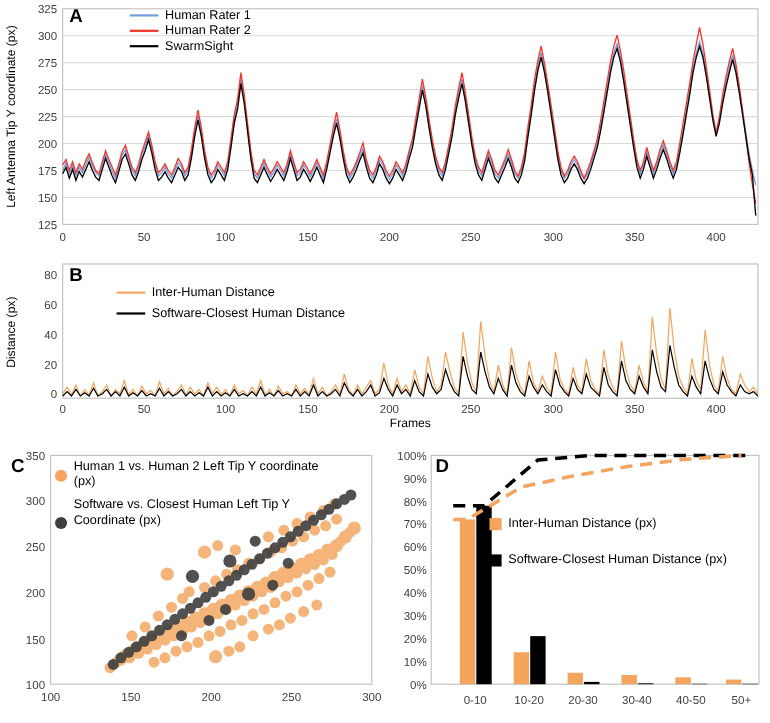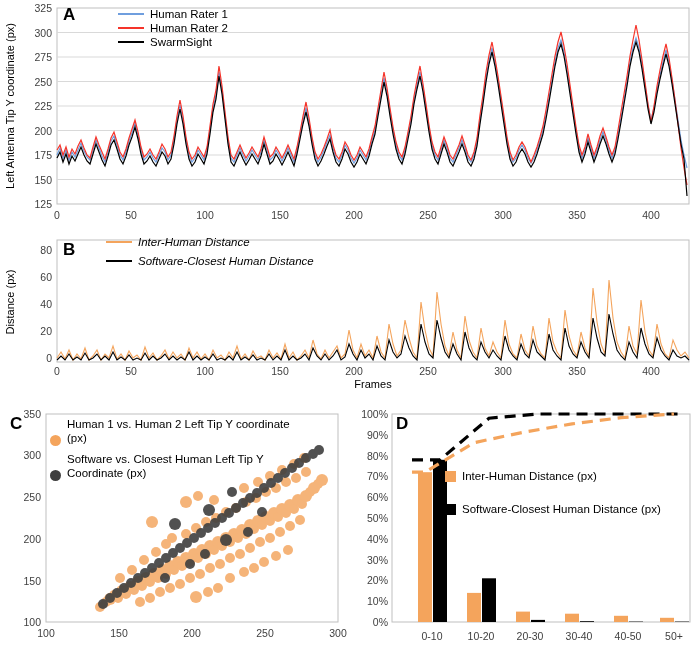--- a/index.html
+++ b/index.html
@@ -112,21 +112,21 @@
       <text x="651" y="143">400</text>
     </g>
     <text class="axis-title" x="14" y="70" text-anchor="middle" transform="rotate(-90 14 70)">Distance (px)</text>
     <text class="axis-title" x="373" y="156" text-anchor="middle">Frames</text>
 
     <polyline fill="none" stroke="#f4a45c" stroke-width="1.1" points="57,126 61,120 65,127 69,118 73,128 77,122 81,127 85,116 89,128 93,124 97,118 101,128 105,122 109,126 113,114 117,127 121,122 125,128 129,119 133,126 137,123 141,128 145,115 149,126 153,121 157,128 161,124 165,118 169,127 173,120 177,126 181,122 185,128 189,116 193,126 197,120 201,127 205,122 209,128 213,118 217,126 221,123 225,128 229,120 233,126 237,114 241,127 245,122 249,128 253,119 257,126 261,124 265,128 269,118 273,126 277,121 281,127 285,112 289,126 293,120 297,128 301,124 305,118 309,126 313,108 317,122 321,127 325,118 329,126 333,120 337,114 341,126 345,122 349,98 353,118 357,126 361,112 365,124 369,118 373,126 377,104 381,120 385,126 389,92 393,112 397,124 401,118 405,88 409,106 413,120 417,126 421,70 425,98 429,116 433,124 437,60 441,92 445,114 449,124 453,100 457,118 461,126 465,84 469,108 473,120 477,126 481,96 485,116 489,124 493,110 497,120 501,126 505,88 509,112 513,122 517,126 521,102 525,118 529,124 533,94 537,114 541,122 545,126 549,86 553,110 557,120 561,126 565,78 569,104 573,118 577,124 581,100 585,116 589,124 593,56 597,90 601,112 605,122 609,48 613,86 617,110 621,120 625,126 629,94 633,114 637,122 641,68 645,100 649,118 653,124 657,92 661,112 665,122 669,126 673,108 677,118 681,124 685,120 689,126"></polyline>
 
     <polyline fill="none" stroke="#000000" stroke-width="1.1" points="57,128 61,124 65,128 69,122 73,128 77,125 81,128 85,121 89,128 93,126 97,122 101,128 105,124 109,128 113,120 117,128 121,125 125,128 129,123 133,128 137,126 141,128 145,121 149,128 153,124 157,128 161,126 165,122 169,128 173,124 177,128 181,125 185,128 189,120 193,128 197,124 201,128 205,125 209,128 213,122 217,128 221,126 225,128 229,124 233,128 237,120 241,128 245,125 249,128 253,123 257,128 261,126 265,128 269,122 273,128 277,124 281,128 285,118 289,128 293,124 297,128 301,126 305,122 309,128 313,116 317,124 321,128 325,122 329,128 333,124 337,118 341,128 345,125 349,112 353,122 357,128 361,118 365,126 369,122 373,128 377,114 381,124 385,128 389,108 393,120 397,126 401,122 405,104 409,116 413,124 417,128 421,92 425,110 429,122 433,126 437,88 441,106 445,120 449,126 453,112 457,122 461,128 465,100 469,116 473,124 477,128 481,110 485,120 489,126 493,118 497,124 501,128 505,104 509,118 513,124 517,128 521,112 525,122 529,126 533,108 537,120 541,124 545,128 549,102 553,118 557,124 561,128 565,96 569,114 573,122 577,126 581,110 585,120 589,126 593,86 597,106 601,120 605,124 609,82 613,102 617,118 621,124 625,128 629,110 633,120 637,126 641,96 645,112 649,122 653,126 657,106 661,118 665,124 669,128 673,118 677,124 681,126 685,124 689,128"></polyline>
   </svg>
   <div class="lbl" style="left:63px;top:8px;">B</div>
-  <div style="position:absolute;left:106px;top:4px;font-style:italic;">
+  <div style="position:absolute;left:106px;top:28px;">
     <div class="legend-row">
       <span class="legend-line" style="border-top-color:#f4a45c;border-top-width:2.5px"></span>
       <span class="legend-text">Inter-Human Distance</span>
     </div>
     <div class="legend-row" style="margin-top:7px">
       <span class="legend-line" style="border-top-color:#000000;border-top-width:2.5px"></span>
       <span class="legend-text">Software-Closest Human Distance</span>
     </div>
   </div>
 </div>
@@ -303,21 +303,21 @@
       <circle cx="248" cy="140" r="5"></circle>
         <circle cx="165" cy="186" r="5"></circle>
         <circle cx="190" cy="172" r="5"></circle>
       <circle cx="205" cy="162" r="5"></circle>
         <circle cx="232" cy="100" r="5"></circle>
         <circle cx="262" cy="120" r="5"></circle>
     </g>
   </svg>
   <div class="lbl" style="left:10px;top:22px;">C</div>
   <div style="position:absolute;left:50px;top:25px;width:250px;">
-    <div style="display:flex;align-items:flex-end;gap:6px;margin-bottom:6px;">
+    <div style="display:flex;align-items:center;gap:6px;margin-bottom:6px;">
       <span style="width:11px;height:11px;border-radius:50%;background:#f4a45c;flex:none;margin-top:2px;"></span>
       <span class="legend-text" style="line-height:1.25">Human 1 vs. Human 2 Left Tip Y coordinate (px)</span>
     </div>
     <div style="display:flex;align-items:flex-end;gap:6px;">
       <span style="width:11px;height:11px;border-radius:50%;background:#3f3f3f;flex:none;margin-top:2px;"></span>
       <span class="legend-text" style="line-height:1.25">Software vs. Closest Human Left Tip Y Coordinate (px)</span>
     </div>
   </div>
 </div>
 

